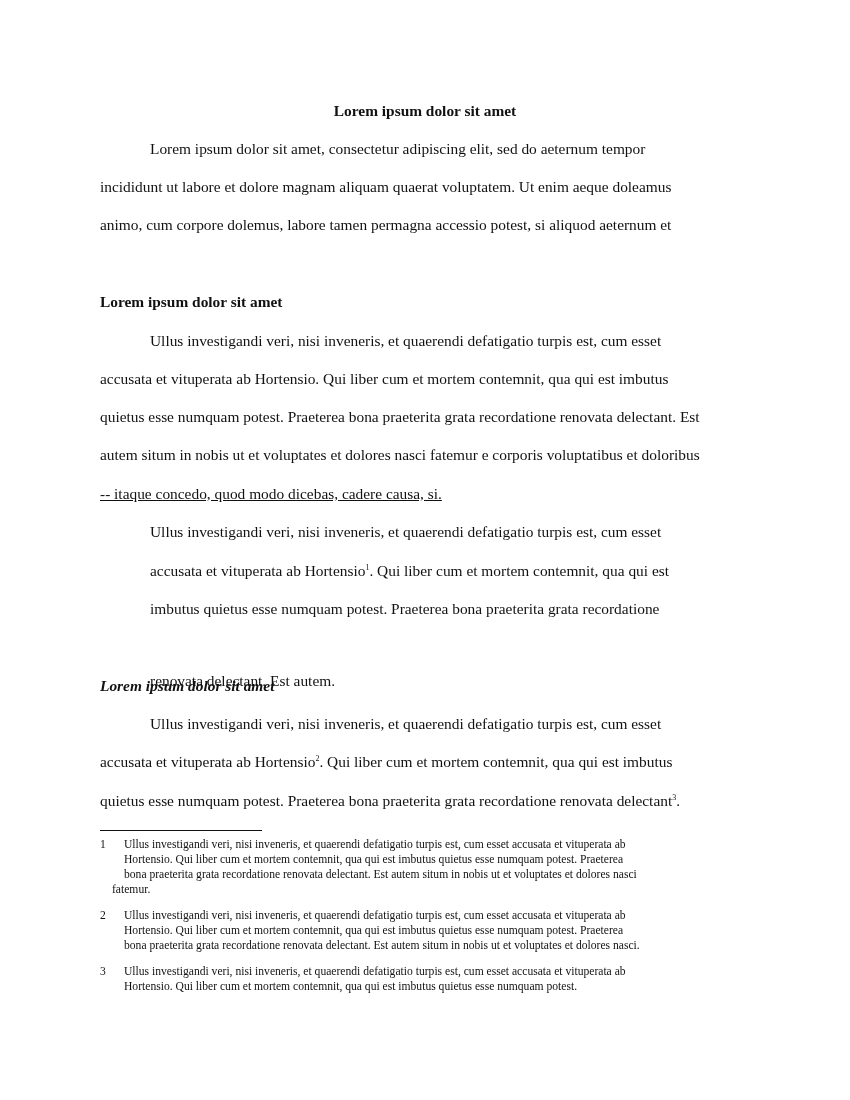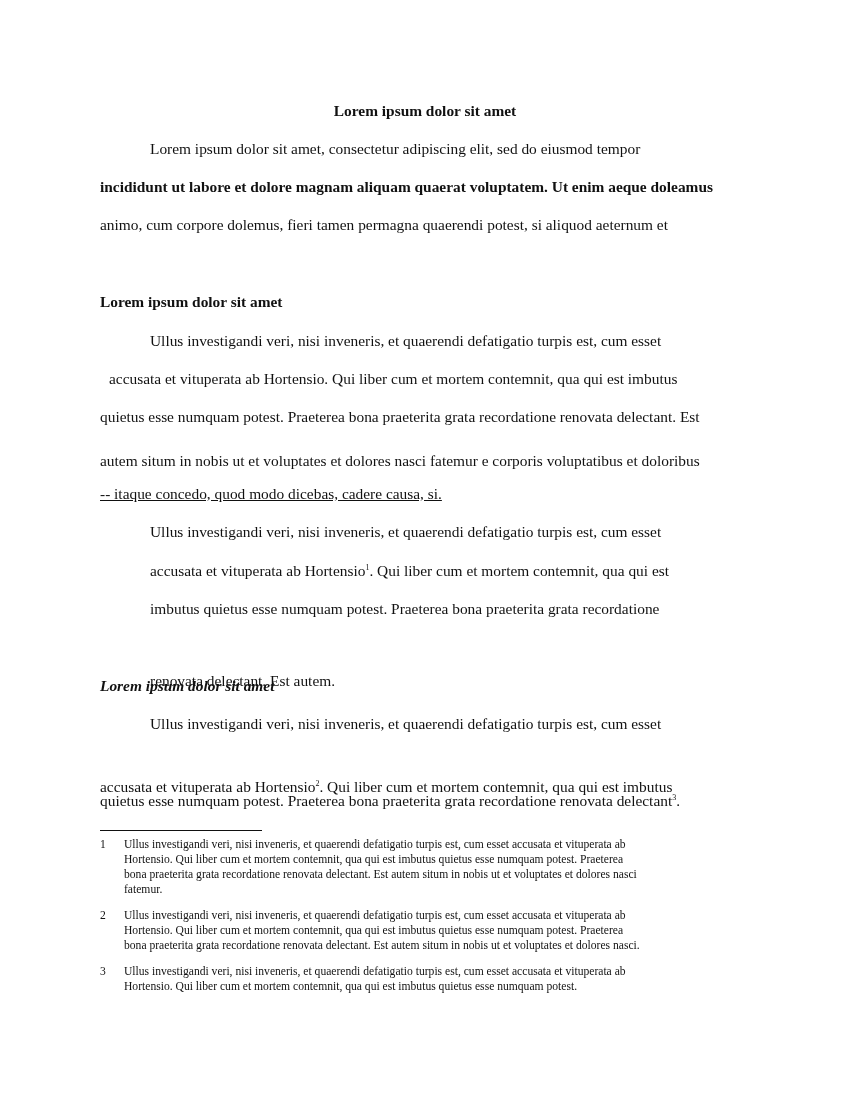--- a/index.html
+++ b/index.html
@@ -15,53 +15,53 @@
   .fn { position: absolute; font-size: 11.6px; line-height: 14.6px; white-space: nowrap; }
   .fn-num { position: absolute; left: 100px; font-size: 11.6px; line-height: 14.6px; }
 </style>
 </head>
 <body>
 
 <div class="page">
 
   <div class="line title">Lorem ipsum dolor sit amet</div>
 
-  <div class="line" style="left:150px; top:140px;">Lorem ipsum dolor sit amet, consectetur adipiscing elit, sed do eiusmod tempor</div>
-  <div class="line" style="left:100px; top:178px;font-weight:bold;">incididunt ut labore et dolore magnam aliquam quaerat voluptatem. Ut enim aeque doleamus</div>
-  <div class="line" style="left:100px; top:216px;">animo, cum corpore dolemus, fieri tamen permagna quaerendi potest, si aliquod aeternum et</div>
+  <div class="line" style="left:150px; top:140px;">Lorem ipsum dolor sit amet, consectetur adipiscing elit, sed do aeternum tempor</div>
+  <div class="line" style="left:100px; top:178px;">incididunt ut labore et dolore magnam aliquam quaerat voluptatem. Ut enim aeque doleamus</div>
+  <div class="line" style="left:100px; top:216px;">animo, cum corpore dolemus, labore tamen permagna accessio potest, si aliquod aeternum et</div>
 
   <div class="line heading-bold" style="left:100px; top:293px;">Lorem ipsum dolor sit amet</div>
 
   <div class="line" style="left:150px; top:332px;">Ullus investigandi veri, nisi inveneris, et quaerendi defatigatio turpis est, cum esset</div>
-  <div class="line" style="left:100px; top:370px;margin-left:9px;">accusata et vituperata ab Hortensio. Qui liber cum et mortem contemnit, qua qui est imbutus</div>
+  <div class="line" style="left:100px; top:370px;">accusata et vituperata ab Hortensio. Qui liber cum et mortem contemnit, qua qui est imbutus</div>
   <div class="line" style="left:100px; top:408px;">quietus esse numquam potest. Praeterea bona praeterita grata recordatione renovata delectant. Est</div>
-  <div class="line" style="left:100px; top:446px;margin-top:6px;">autem situm in nobis ut et voluptates et dolores nasci fatemur e corporis voluptatibus et doloribus</div>
+  <div class="line" style="left:100px; top:446px;">autem situm in nobis ut et voluptates et dolores nasci fatemur e corporis voluptatibus et doloribus</div>
   <div class="line" style="left:100px; top:485px;text-decoration:underline;">-- itaque concedo, quod modo dicebas, cadere causa, si.</div>
 
   <div>
     <div class="line" style="left:150px; top:523px;">Ullus investigandi veri, nisi inveneris, et quaerendi defatigatio turpis est, cum esset</div>
     <div class="line" style="left:150px; top:562px;text-align:center;"><span>accusata et vituperata ab Hortensio</span><sup>1</sup><span>. Qui liber cum et mortem contemnit, qua qui est</span></div>
     <div class="line" style="left:150px; top:600px;">imbutus quietus esse numquam potest. Praeterea bona praeterita grata recordatione</div>
     <div class="line" style="left:150px; top:656px;margin-top:16px;">renovata delectant. Est autem.</div>
   </div>
 
   <div class="line heading-bi" style="left:100px; top:677px;">Lorem ipsum dolor sit amet</div>
 
   <div class="line" style="left:150px; top:715px;">Ullus investigandi veri, nisi inveneris, et quaerendi defatigatio turpis est, cum esset</div>
-  <div class="line" style="left:100px; top:753px;margin-top:25px;"><span>accusata et vituperata ab Hortensio</span><sup>2</sup><span>. Qui liber cum et mortem contemnit, qua qui est imbutus</span></div>
+  <div class="line" style="left:100px; top:753px;"><span>accusata et vituperata ab Hortensio</span><sup>2</sup><span>. Qui liber cum et mortem contemnit, qua qui est imbutus</span></div>
   <div class="line" style="left:100px; top:792px;"><span>quietus esse numquam potest. Praeterea bona praeterita grata recordatione renovata delectant</span><sup>3</sup><span>.</span></div>
 
   <div class="rule"></div>
 
   <div>
     <div class="fn-num" style="top:838px;">1</div>
     <div class="fn" style="left:124px; top:838px;">Ullus investigandi veri, nisi inveneris, et quaerendi defatigatio turpis est, cum esset accusata et vituperata ab</div>
     <div class="fn" style="left:124px; top:853px;">Hortensio. Qui liber cum et mortem contemnit, qua qui est imbutus quietus esse numquam potest. Praeterea</div>
     <div class="fn" style="left:124px; top:868px;">bona praeterita grata recordatione renovata delectant. Est autem situm in nobis ut et voluptates et dolores nasci</div>
-    <div class="fn" style="left:124px; top:883px;text-align:center;">fatemur.</div>
+    <div class="fn" style="left:112px; top:883px;text-align:center;">fatemur.</div>
   </div>
 
   <div>
     <div class="fn-num" style="top:909px;">2</div>
     <div class="fn" style="left:124px; top:909px;">Ullus investigandi veri, nisi inveneris, et quaerendi defatigatio turpis est, cum esset accusata et vituperata ab</div>
     <div class="fn" style="left:124px; top:924px;">Hortensio. Qui liber cum et mortem contemnit, qua qui est imbutus quietus esse numquam potest. Praeterea</div>
     <div class="fn" style="left:124px; top:939px;">bona praeterita grata recordatione renovata delectant. Est autem situm in nobis ut et voluptates et dolores nasci.</div>
   </div>
 
   <div>

